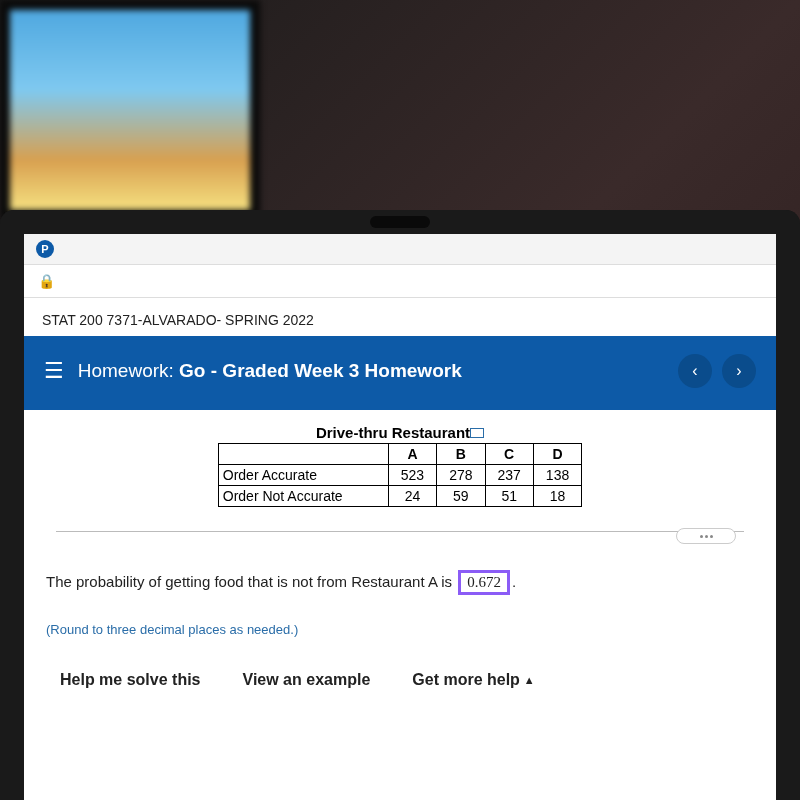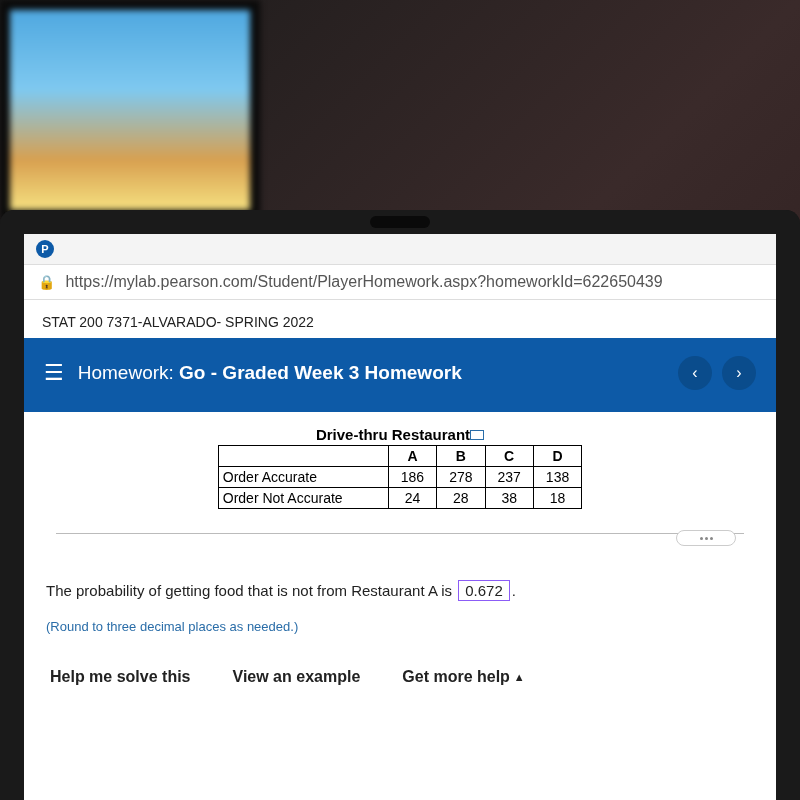--- a/index.html
+++ b/index.html
@@ -188,36 +188,38 @@
     cursor: pointer;
   }
   .scroll-thumb span { width:3px;height:3px;background:#888;border-radius:50%; }
   .answer-block {
     padding: 18px 22px 8px;
     font-size: 15px;
     color: #222;
   }
   .answer-box {
     display: inline-block;
-    border: 1px solid #8b5cf6;
+    border: 3px solid #8b5cf6;
     padding: 1px 6px;
-    margin: 16px 2px;
+    margin: 8px 2px;
+    font-family: Liberation Serif, serif;
   }
   .answer-note {
     color: #2a6da8;
     font-size: 13px;
-    margin-top: 2px;
+    margin-top: 19px;
   }
   .bottom-links {
     display: flex;
     gap: 42px;
-    padding: 26px 26px 10px;
+    padding: 26px 12px 10px;
     font-size: 16px;
     font-weight: bold;
     color: #222;
+    margin-left: 24px;
   }
   .bottom-links div { cursor: pointer; display: flex; align-items: center; gap: 4px; }
   .caret-up { font-size: 11px; }
 </style>
 </head>
 <body>
 
 <div class="background-scene">
   <div class="monitor-behind"></div>
 </div>
@@ -225,21 +227,20 @@
 <div class="laptop-frame">
   <div class="webcam"></div>
   <div class="screen">
 
     <div class="titlebar">
       <div class="titlebar-icon">P</div>
     </div>
 
     <div class="addressbar">
       <span class="lock-icon">🔒</span>
-      <span class="url-text">https://mylab.pearson.com/Student/PlayerHomework.aspx?homeworkId=622650439</span>
     </div>
 
     <div class="course-header">STAT 200 7371-ALVARADO- SPRING 2022</div>
 
     <div class="blue-band">
       <div class="hb-left">
         <div class="hamburger">☰</div>
         <div class="hw-title">
           <span>Homework:</span>
           <b>Go - Graded Week 3 Homework</b>
@@ -261,30 +262,30 @@
           <tbody>
               <tr>
             <td class="row-label"></td>
             <th>A</th>
             <th>B</th>
             <th>C</th>
             <th>D</th>
           </tr>
           <tr>
             <td class="row-label">Order Accurate</td>
-            <td>186</td>
+            <td>523</td>
             <td>278</td>
             <td>237</td>
             <td>138</td>
           </tr>
           <tr>
             <td class="row-label">Order Not Accurate</td>
             <td>24</td>
-            <td>28</td>
-            <td>38</td>
+            <td>59</td>
+            <td>51</td>
             <td>18</td>
           </tr>
         </tbody>
           </table>
       </div>
       <hr class="sep">
       <div class="scroll-thumb">
         <span></span>
           <span></span>
           <span></span>

